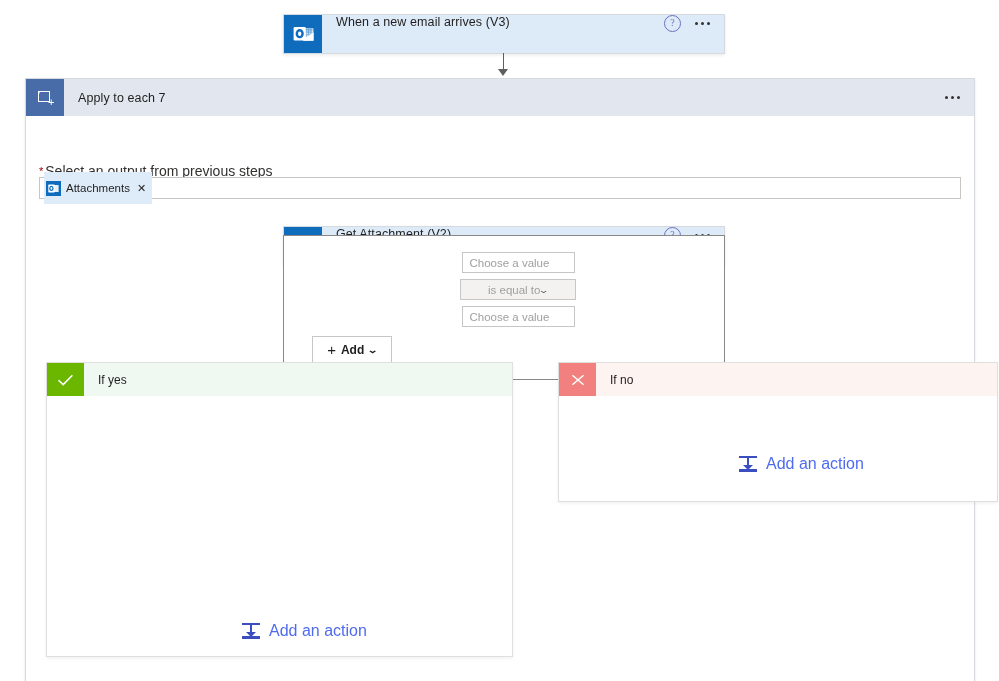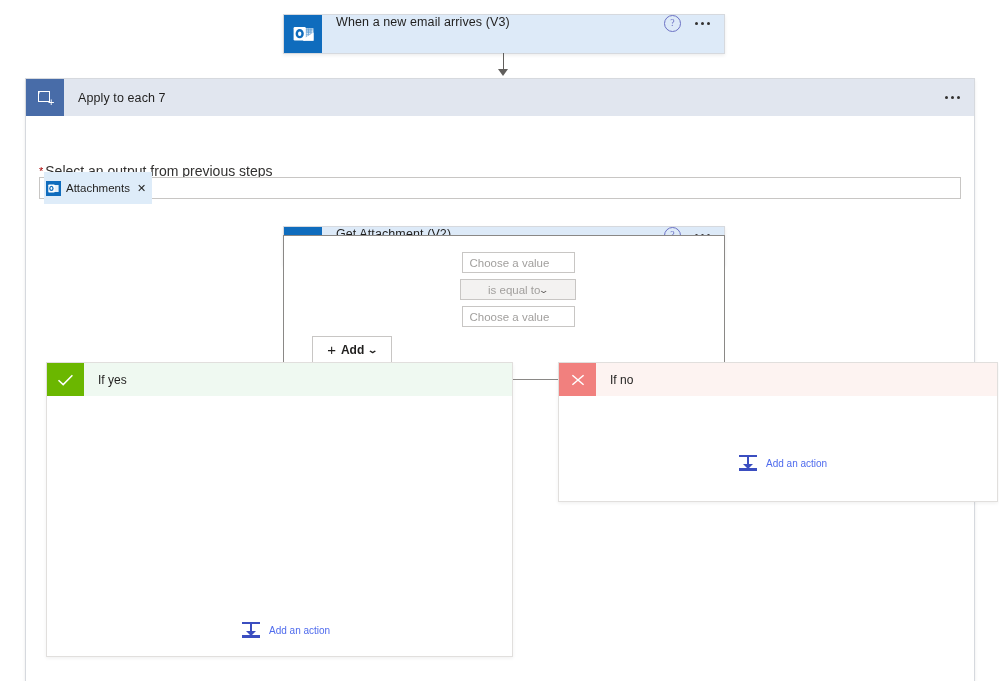--- a/index.html
+++ b/index.html
@@ -285,21 +285,21 @@
   
   .add-action {
     position: absolute;
     display: flex;
     align-items: center;
     gap: 9px;
     cursor: pointer;
   }
   .add-action .label {
     color: #4f6bed;
-    font-size: 10px;
+    font-size: 16px;
   }
   .insert-icon {
     width: 18px;
     height: 16px;
     position: relative;
   }
   .insert-icon .bar-top {
     position: absolute; left: 0; top: 0;
     width: 18px; height: 2px; background: #3b4ec0;
   }

